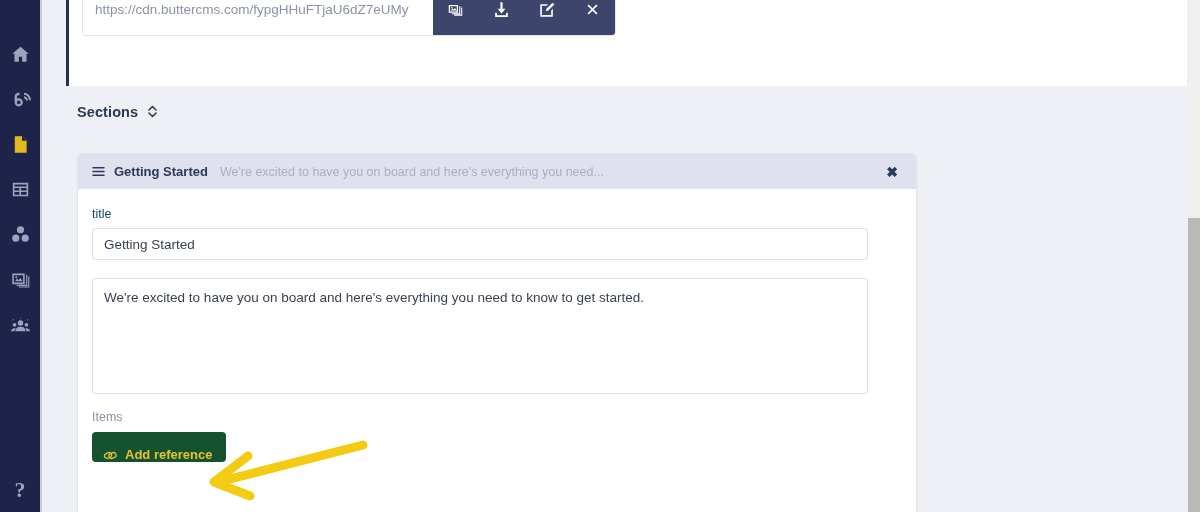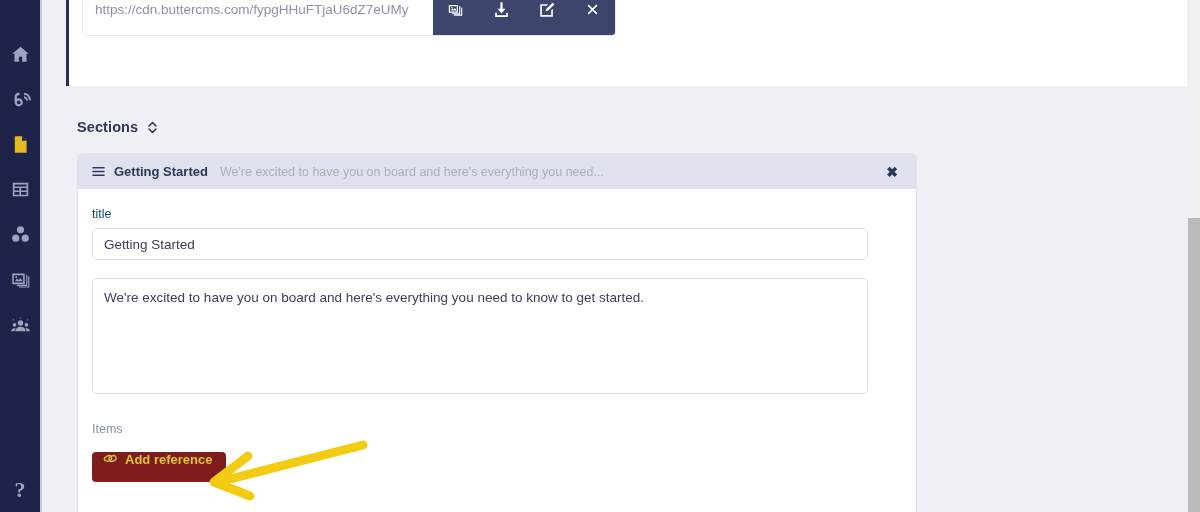--- a/index.html
+++ b/index.html
@@ -88,22 +88,22 @@
   }
   .url-btn {
     width: 34px; height: 34px;
     display: flex; align-items: center; justify-content: center;
     cursor: pointer;
   }
   .url-btn svg { display: block; fill: #ffffff; }
 
   
   .sections-head {
-    position: absolute; left: 35px; top: 119px;
-    display: flex; align-items: center; gap: 9px;
+    position: absolute; left: 35px; top: 104px;
+    display: flex; align-items: flex-start; gap: 9px;
   }
   .sections-title {
     font-size: 14.5px; font-weight: bold; color: #2f3756;
     letter-spacing: .1px;
   }
   .sort-icon { cursor: pointer; }
   .sort-icon svg { display: block; stroke: #2f3756; fill: none; stroke-width: 1.7; }
 
   
   .section-card {
@@ -159,31 +159,30 @@
     width: 776px; height: 116px;
     border: 1px solid #dde0ea; border-radius: 4px;
     padding: 9px 11px;
     font-size: 13.5px; color: #3a4158; line-height: 1.45;
     background: #fff; outline: none; resize: none;
     font-family: "Liberation Sans", sans-serif;
   }
 
   .items-label {
     font-size: 12.5px; color: #8b92a8;
-    margin-top: 28px; margin-bottom: 8px;
+    margin-top: 16px; margin-bottom: 8px;
   }
   .add-ref-btn {
-    display: inline-flex; align-items: flex-start; gap: 7px;
+    display: inline-flex; align-items: flex-end; gap: 7px;
     height: 30px; padding: 0 14px 0 11px;
-    background: #7f1d1d;
+    background: #14532d;
     border: none; border-radius: 4px;
     color: #e8c230; font-size: 13px; font-weight: bold;
     cursor: pointer;
     font-family: "Liberation Sans", sans-serif;
-    margin-top: 8px;
   }
   .add-ref-btn svg { display: block; stroke: #e8c230; fill: none; stroke-width: 1.6; }
 
   
   .annot-arrow {
     position: absolute; left: 200px; top: 432px;
     width: 180px; height: 70px;
     pointer-events: none; z-index: 30;
   }
 

